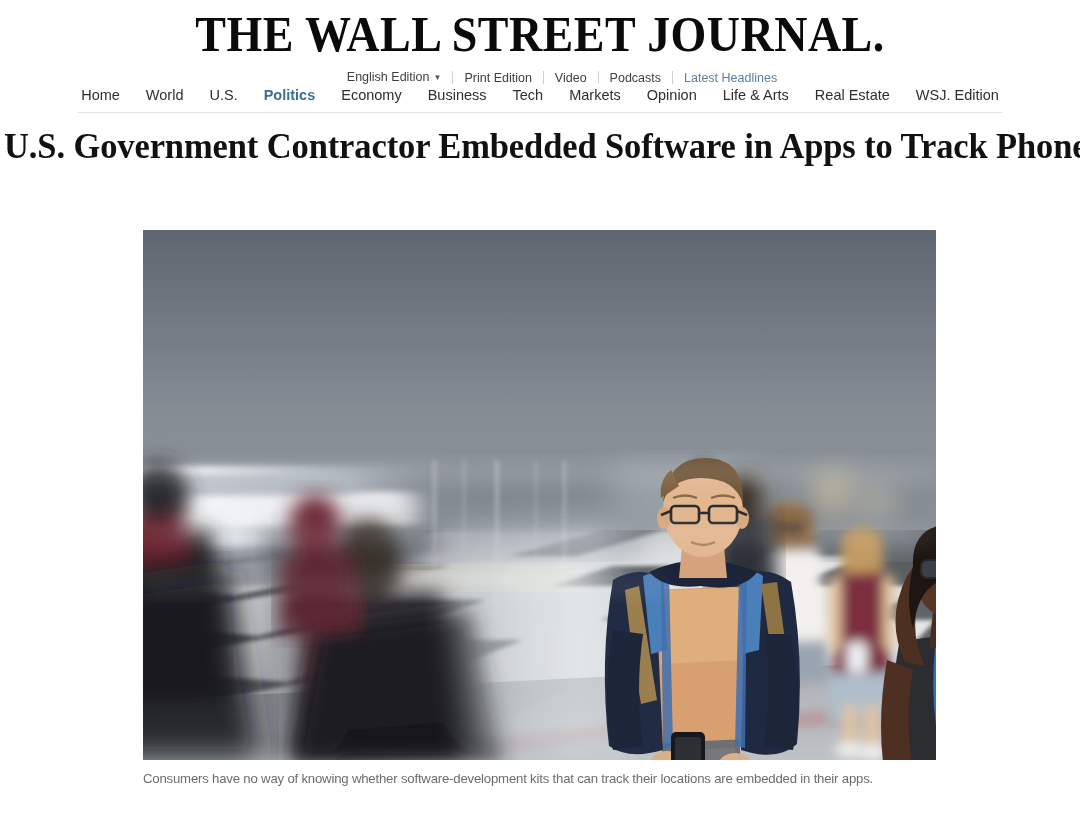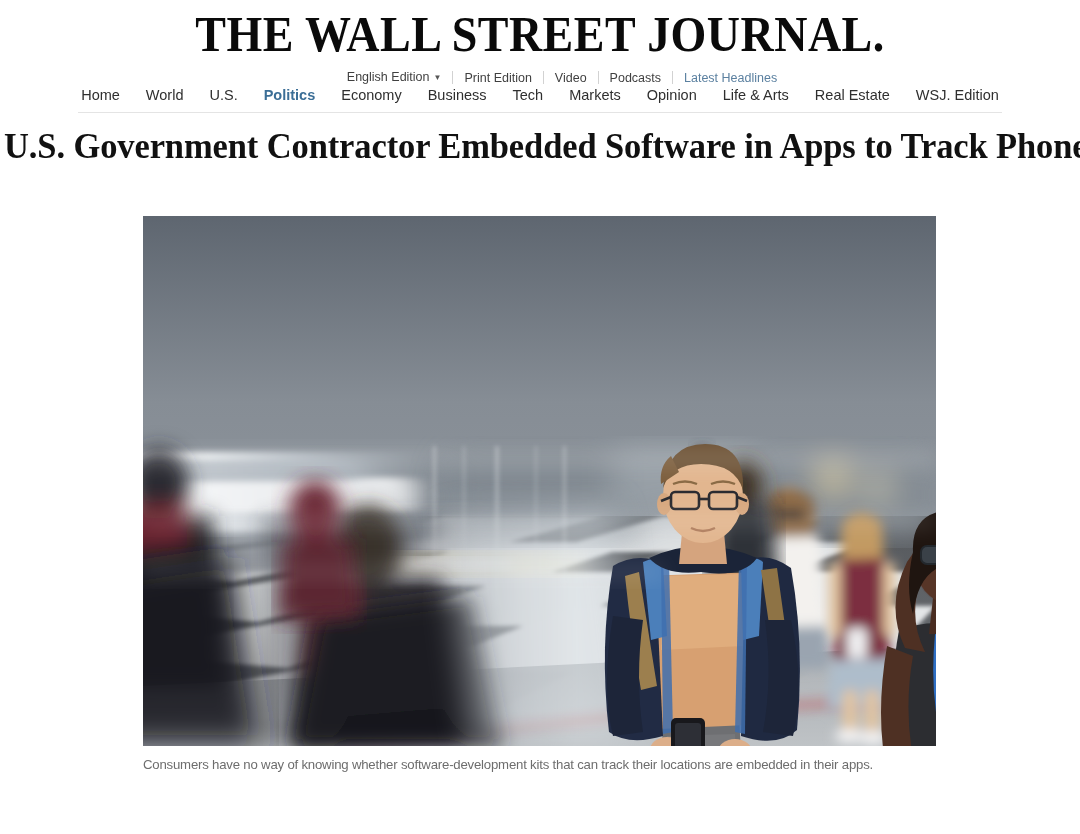--- a/index.html
+++ b/index.html
@@ -122,21 +122,21 @@
     color: #6b6b6b;
     margin: 9px 0 0 4px;
     white-space: nowrap;
     letter-spacing: -0.25px;
   }
 
   
   .figure {
     position: absolute;
     left: 143px;
-    top: 216px;
+    top: 230px;
     width: 793px;
   }
   .photo {
     position: relative;
     width: 793px;
     height: 530px;
     overflow: hidden;
     background: #6e7276;
   }
   .photo svg { display: block; }

